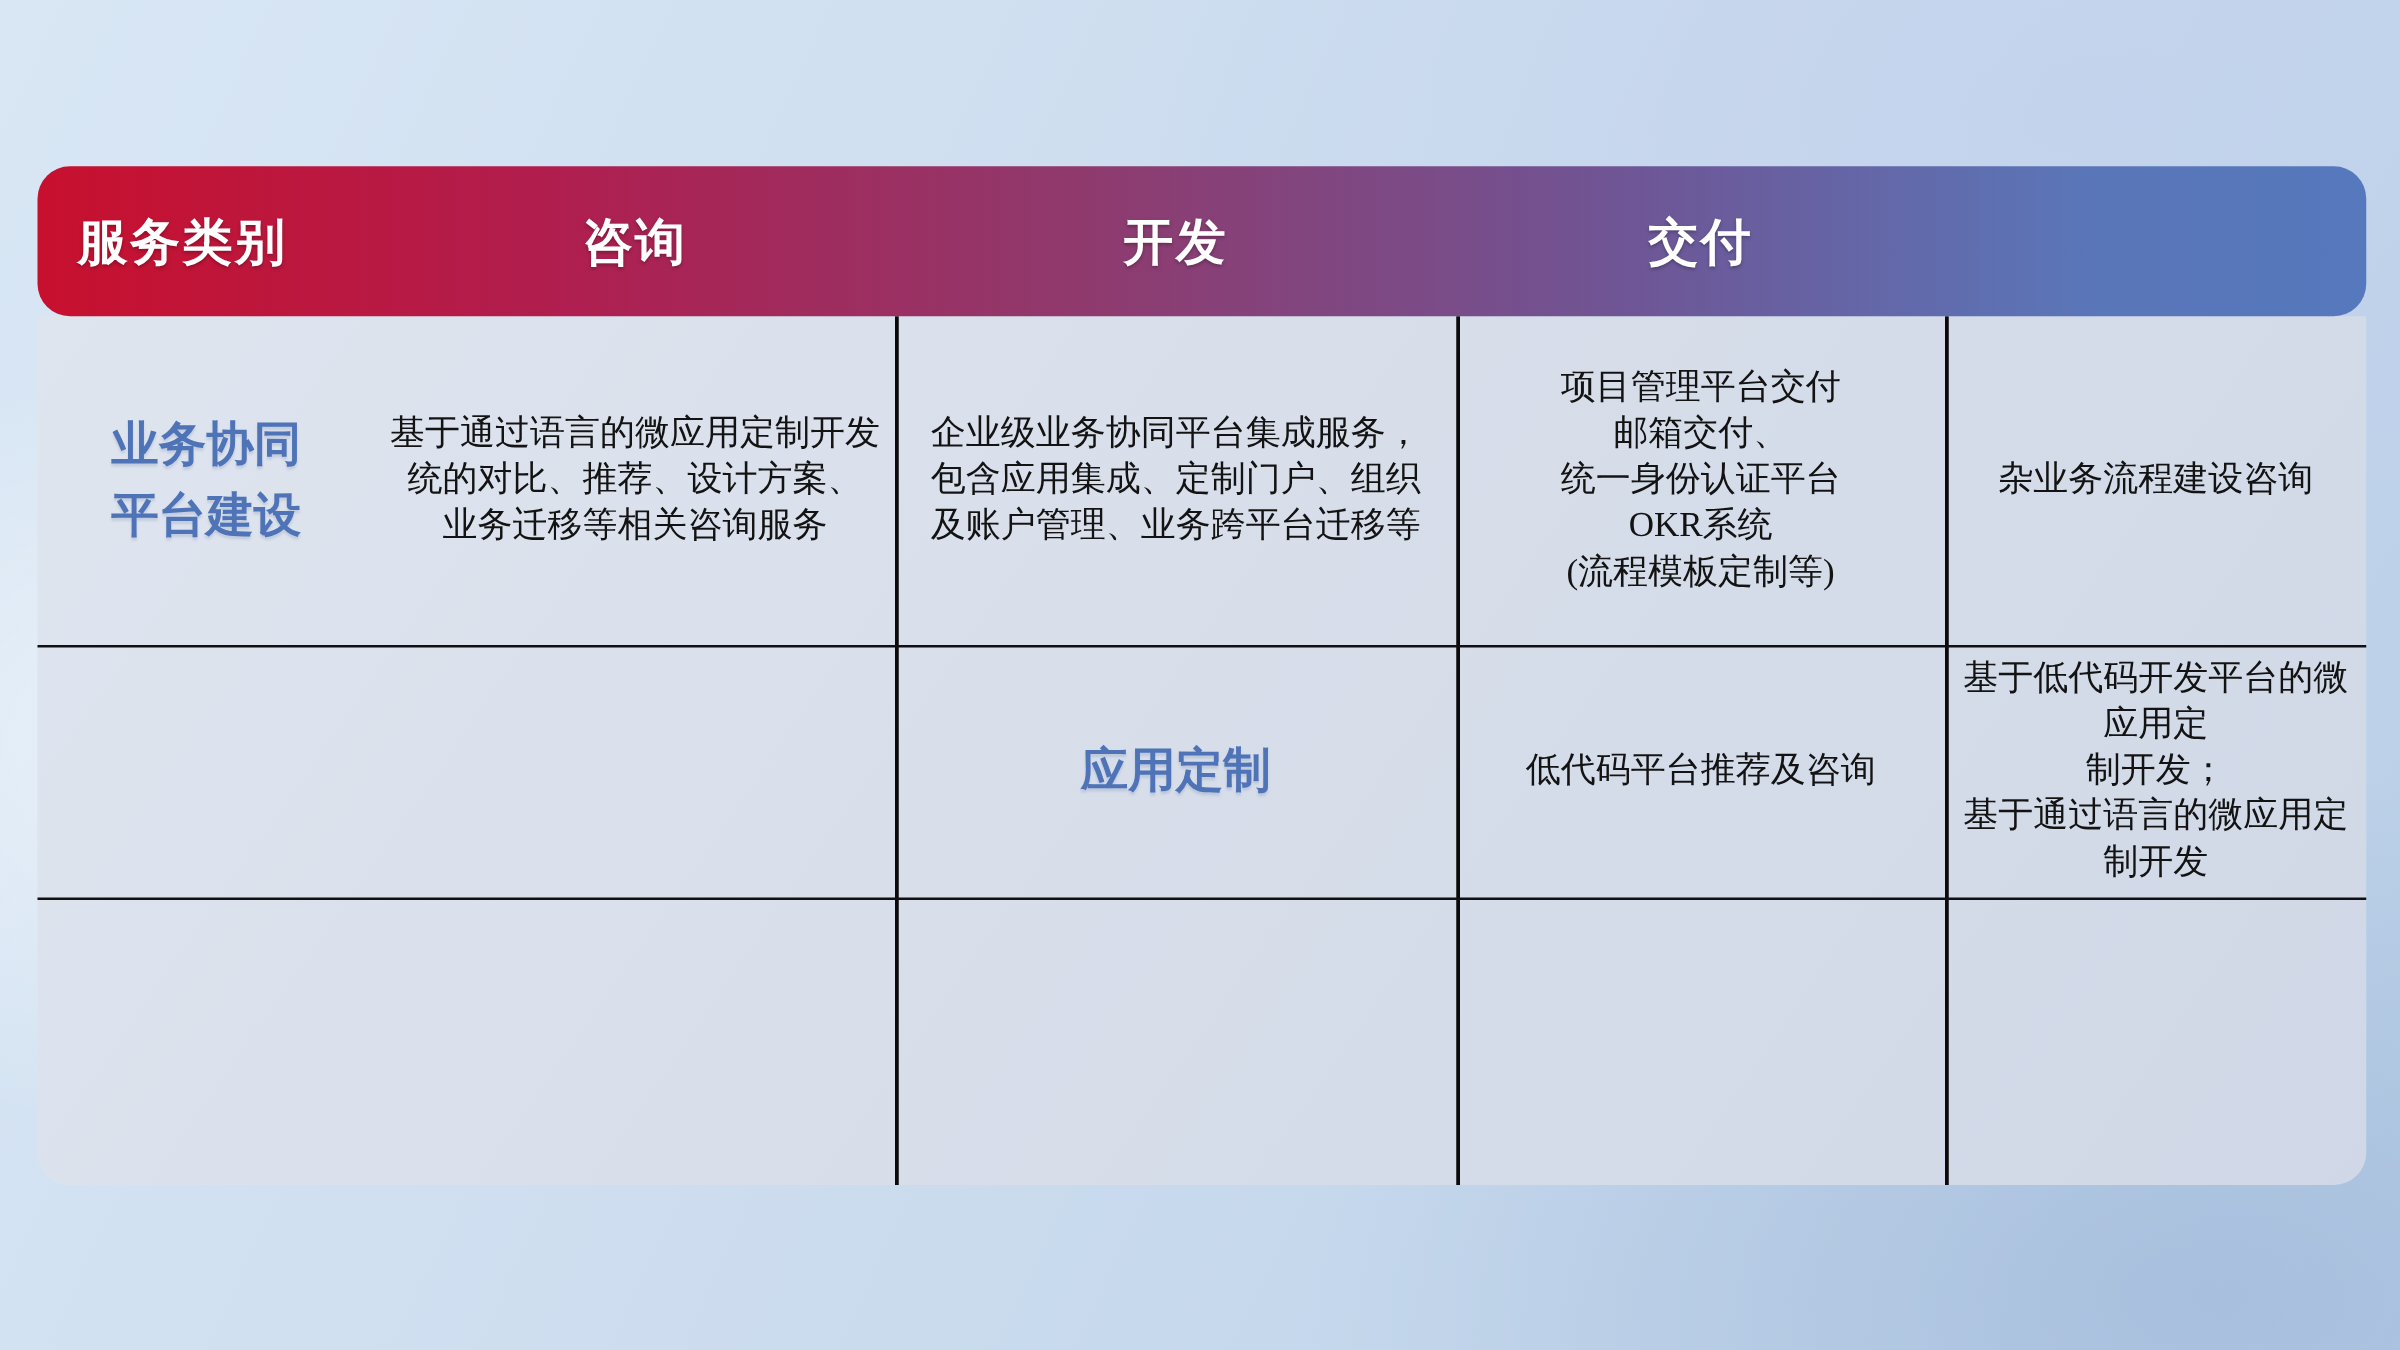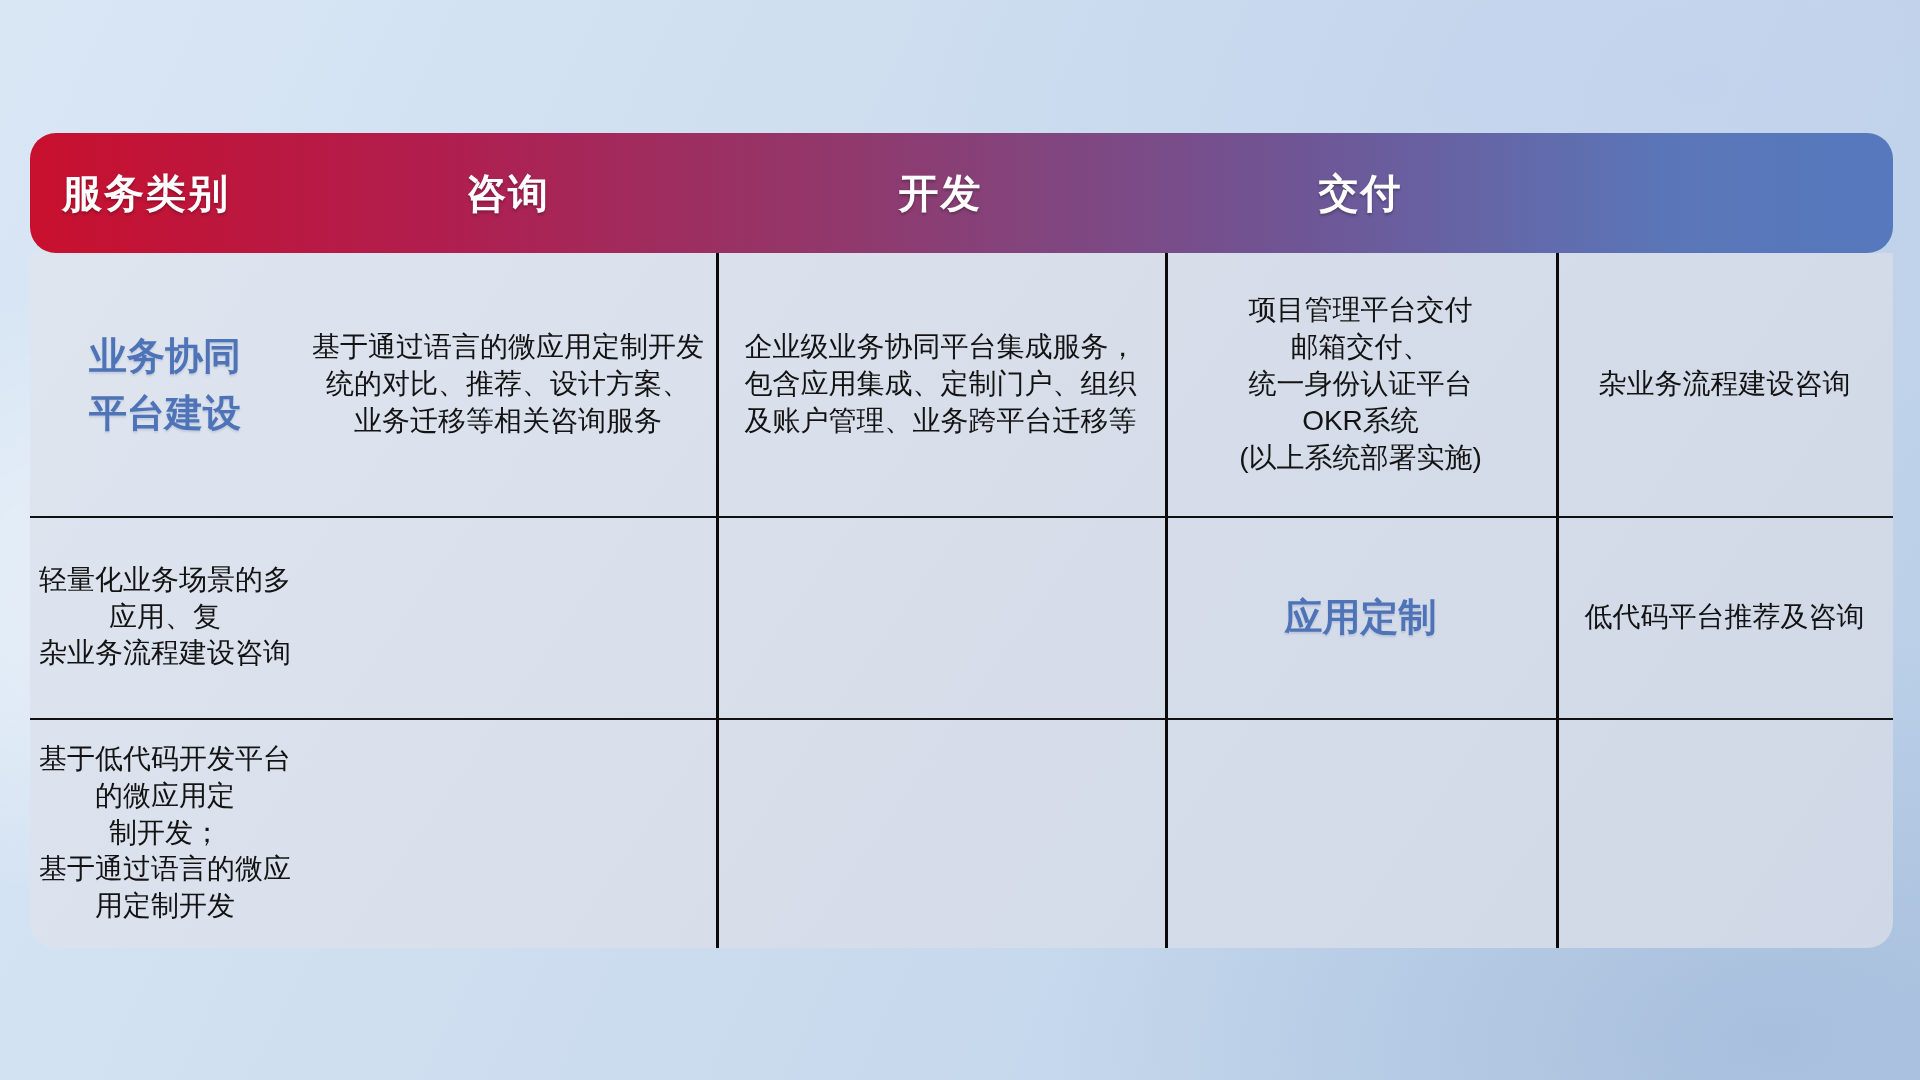--- a/index.html
+++ b/index.html
@@ -1,20 +1,20 @@
 <!DOCTYPE html>
 <html><head>
 <meta charset="utf-8">
 <style>
   html,body{margin:0;padding:0;}
   .stage{
     position:relative;
     width:1920px;height:1080px;
     overflow:hidden;
-    font-family:Liberation Sans, sans-serif;
+    font-family:Liberation Serif, serif;
     background:
       radial-gradient(900px 520px at 12% 55%, rgba(255,255,255,0.55), rgba(255,255,255,0) 62%),
       radial-gradient(1300px 700px at 88% 8%, rgba(196,209,238,0.55), rgba(196,209,238,0) 60%),
       radial-gradient(1100px 650px at 92% 96%, rgba(148,174,211,0.50), rgba(148,174,211,0) 65%),
       linear-gradient(115deg,#d9e7f5 0%,#cdddef 42%,#b9cfe7 100%);
   }
   .table-wrap{position:absolute;left:30px;top:133px;width:1863px;height:815px;}
   .thead{
     position:absolute;left:0;top:0;width:1863px;height:120px;
     border-radius:26px;
@@ -76,25 +76,23 @@
         <div class="cell">基于通过语言的微应用定制开发
 统的对比、推荐、设计方案、
 业务迁移等相关咨询服务</div>
         <div class="cell">企业级业务协同平台集成服务，
 包含应用集成、定制门户、组织
 及账户管理、业务跨平台迁移等</div>
         <div class="cell">项目管理平台交付
 邮箱交付、
 统一身份认证平台
 OKR系统
-(以上系统部署实施)</div>
+(流程模板定制等)</div>
         <div class="cell">杂业务流程建设咨询</div>
 
-        <div class="cell">轻量化业务场景的多应用、复
-杂业务流程建设咨询</div>
         <div class="cell"></div>
         <div class="cell"></div>
 
         <div class="cell cat">应用定制</div>
         <div class="cell">低代码平台推荐及咨询</div>
         <div class="cell">基于低代码开发平台的微应用定
 制开发；
 基于通过语言的微应用定制开发</div>
         <div class="cell"></div>
 

